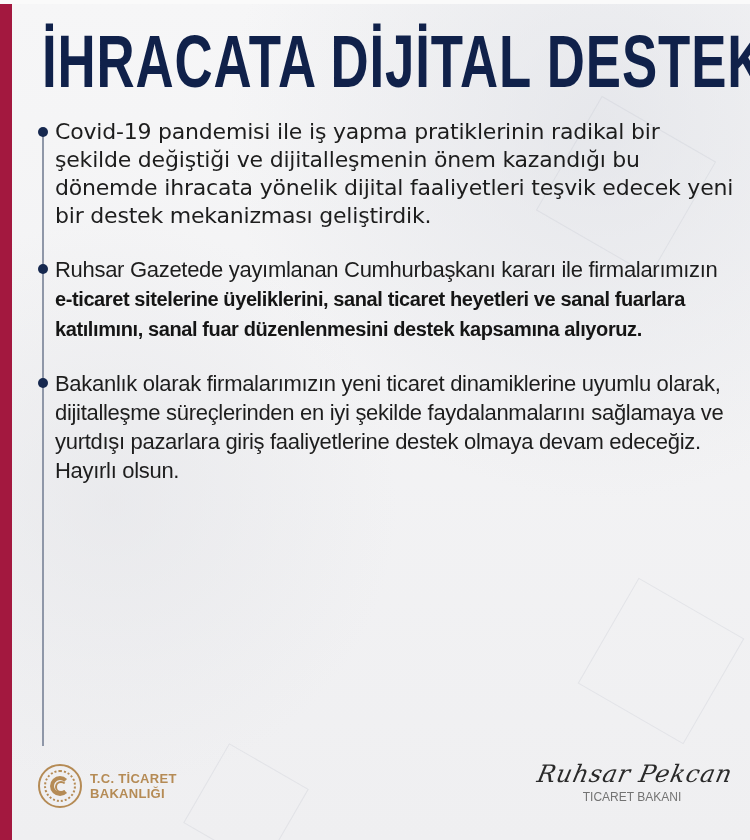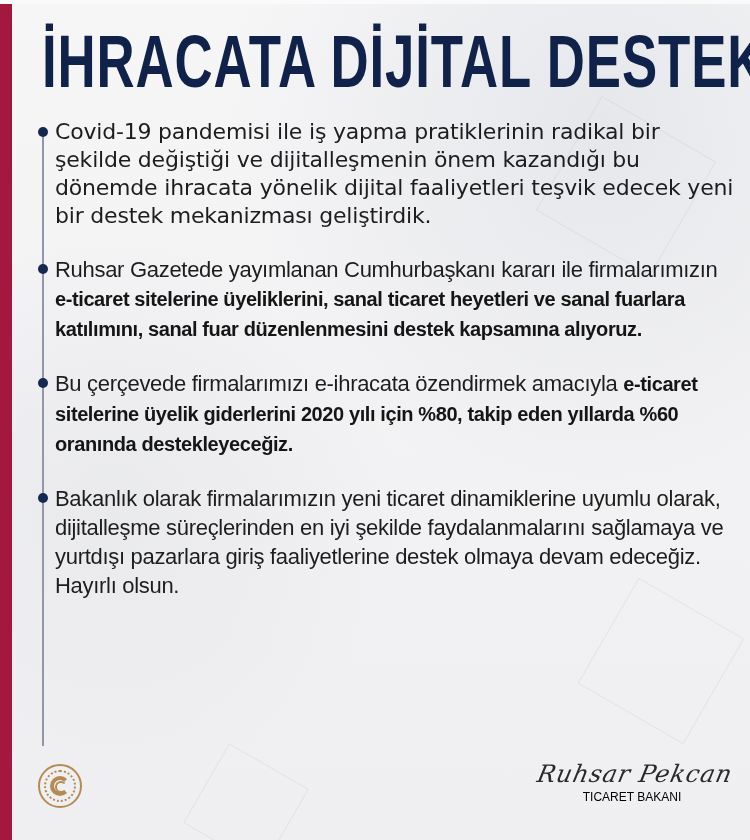--- a/index.html
+++ b/index.html
@@ -62,21 +62,21 @@
   .logo-text {
     margin-left: 8px; font-family: "Liberation Sans", sans-serif; font-weight: bold;
     font-size: 13px; line-height: 15px; color: #b58b55; letter-spacing: 0.3px;
   }
   .sig { position: absolute; left: 535px; top: 760px; width: 200px; text-align: center; }
   .sig-name {
     font-family: "DejaVu Serif", serif; font-style: italic; font-size: 24px;
     color: #2a2a2a; transform: skewX(-12deg); letter-spacing: 1px;
   }
   .sig-title {
-    font-family: "Liberation Sans", sans-serif; font-size: 12px; color:#000000;
+    font-family: "Liberation Sans", sans-serif; font-size: 12px; color:#737373;
     margin-top: 2px; margin-left: -6px;
   }
 </style>
 </head>
 <body>
 
 <div class="bg">
   <div class="hex" style="left:560px;top:120px;width:130px;height:130px;"></div>
   <div class="hex" style="left:600px;top:600px;width:120px;height:120px;"></div>
   <div class="hex" style="left:200px;top:760px;width:90px;height:90px;"></div>
@@ -97,34 +97,32 @@
   </div>
   <div class="bullet">
     <span class="dot"></span>
     <div class="para condensed">
       <span>Ruhsar Gazetede yayımlanan Cumhurbaşkanı kararı ile firmalarımızın </span><b>e-ticaret sitelerine üyeliklerini, sanal ticaret heyetleri ve sanal fuarlara katılımını, sanal fuar düzenlenmesini destek kapsamına alıyoruz.</b>
     </div>
   </div>
   <div class="bullet">
     <span class="dot"></span>
     <div class="para condensed">
-      <span>Bu çerçevede firmalarımızı e-ihracata özendirmek amacıyla </span><b>e-ticaret sitelerine üyelik giderlerini 2020 yılı için %80, takip eden yıllarda %60 oranında destekleyeceğiz.</b>
-    </div>
-  </div>
-  <div class="bullet">
-    <span class="dot"></span>
-    <div class="para condensed">
       <span>Bakanlık olarak firmalarımızın yeni ticaret dinamiklerine uyumlu olarak, dijitalleşme süreçlerinden en iyi şekilde faydalanmalarını sağlamaya ve yurtdışı pazarlara giriş faaliyetlerine destek olmaya devam edeceğiz. Hayırlı olsun.</span>
     </div>
   </div>
 </div>
 
 <div class="logo">
   <div class="emblem">
     <div class="c1"></div>
       <div class="c2"></div>
   </div>
+  <div class="logo-text">
+    <div>T.C. TİCARET</div>
+    <div>BAKANLIĞI</div>
+  </div>
 </div>
 
 <div class="sig">
   <div class="sig-name">Ruhsar Pekcan</div>
   <div class="sig-title">TICARET BAKANI</div>
 </div>
 
 </body></html>

